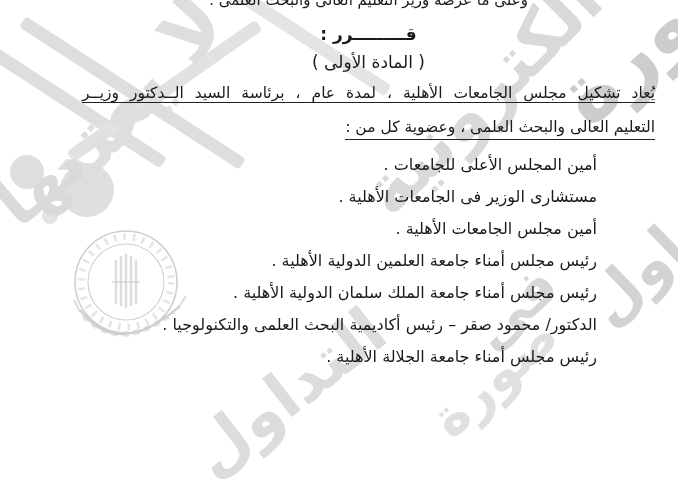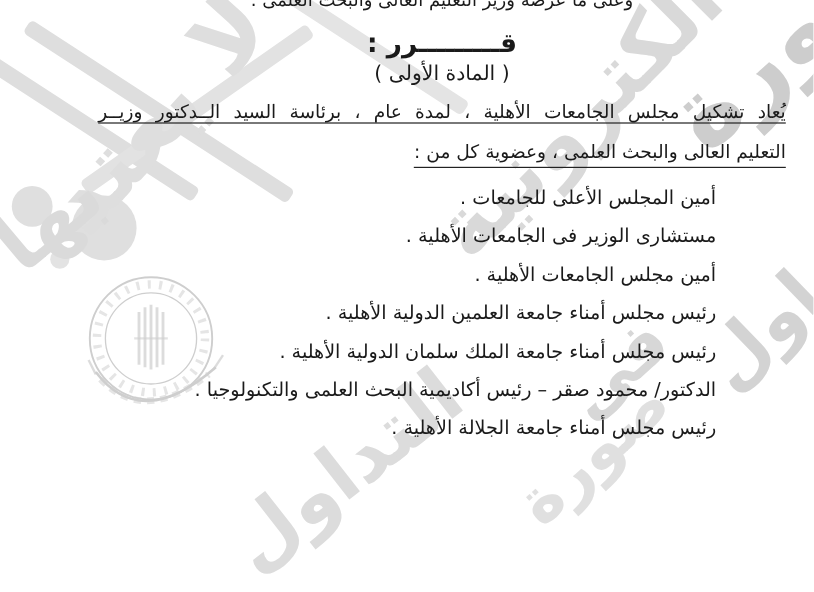--- a/index.html
+++ b/index.html
@@ -42,21 +42,21 @@
   .s4{left:306px;top:-48px;height:180px;transform:rotate(-57deg);background:#e4e4e4;}
   .wm-dot{position:absolute;border-radius:50%;background:#dfdfdf;}
   .c1{left:10px;top:155px;width:34px;height:34px;}
   .c2{left:60px;top:163px;width:54px;height:54px;}
   .c3{left:42px;top:208px;width:16px;height:16px;background:#e3e3e3;}
   .seal{position:absolute;left:68px;top:222px;opacity:0.85;}
   
   .content{position:absolute;inset:0;z-index:1;margin-left:30px;}
   .line{position:absolute;right:23px;width:573px;}
   .intro{top:-9px;text-align:center;font-size:15px;}
-  .decree{top:24px;text-align:center;font-weight:bold;font-size:22px;}
+  .decree{top:24px;text-align:center;font-weight:bold;font-size:17px;}
   .article{top:52px;text-align:center;font-weight:normal;font-size:17px;}
   .para1{
     top:84px;font-size:15.5px;
     text-align:justify;text-align-last:justify;
     border-bottom:1.2px solid #222;padding-bottom:0;
   }
   .para2{top:118px;text-align:right;font-size:15.5px;}
   .para2 span{
     display:inline-block;
     border-bottom:1.2px solid #222;padding-bottom:3px;

